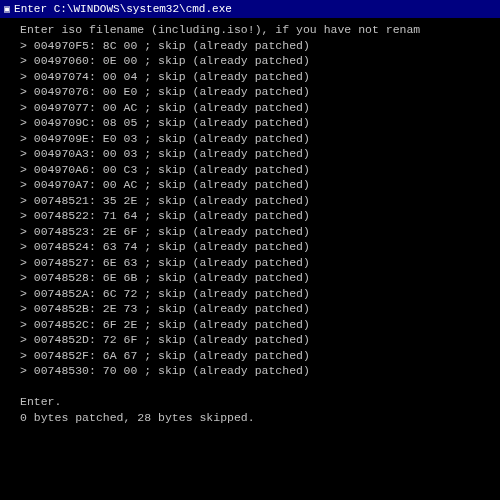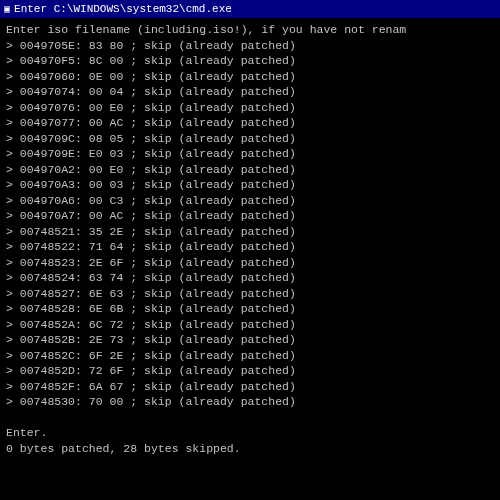--- a/index.html
+++ b/index.html
@@ -24,21 +24,21 @@
       align-items: center;
       gap: 4px;
       height: 18px;
     }
     .title-bar-icon {
       font-size: 10px;
     }
     .terminal {
       background: #000000;
       color: #c0c0c0;
-      padding: 4px 6px;
+      padding: 4px 20px;
       height: calc(500px - 18px);
       overflow: hidden;
       line-height: 1.35;
       font-size: 11.5px;
     }
     .line {
       white-space: nowrap;
       display: block;
     }
   </style>
@@ -46,29 +46,27 @@
 <body>
 
 <div class="title-bar">
   <span class="title-bar-icon">▣</span>
   <span>Enter C:\WINDOWS\system32\cmd.exe</span>
 </div>
 
 <div class="terminal">
   <span class="line">Enter iso filename (including.iso!), if you have not renam</span>
   <div id="output-rows">
-      <span class="line">&gt; 0049705E:  83  80  ; skip (already patched)</span>
       <span class="line">&gt; 004970F5:  8C  00  ; skip (already patched)</span>
       <span class="line">&gt; 00497060:  0E  00  ; skip (already patched)</span>
       <span class="line">&gt; 00497074:  00  04  ; skip (already patched)</span>
       <span class="line">&gt; 00497076:  00  E0  ; skip (already patched)</span>
       <span class="line">&gt; 00497077:  00  AC  ; skip (already patched)</span>
       <span class="line">&gt; 0049709C:  08  05  ; skip (already patched)</span>
       <span class="line">&gt; 0049709E:  E0  03  ; skip (already patched)</span>
-      <span class="line">&gt; 004970A2:  00  E0  ; skip (already patched)</span>
       <span class="line">&gt; 004970A3:  00  03  ; skip (already patched)</span>
       <span class="line">&gt; 004970A6:  00  C3  ; skip (already patched)</span>
       <span class="line">&gt; 004970A7:  00  AC  ; skip (already patched)</span>
       <span class="line">&gt; 00748521:  35  2E  ; skip (already patched)</span>
       <span class="line">&gt; 00748522:  71  64  ; skip (already patched)</span>
       <span class="line">&gt; 00748523:  2E  6F  ; skip (already patched)</span>
       <span class="line">&gt; 00748524:  63  74  ; skip (already patched)</span>
       <span class="line">&gt; 00748527:  6E  63  ; skip (already patched)</span>
       <span class="line">&gt; 00748528:  6E  6B  ; skip (already patched)</span>
       <span class="line">&gt; 0074852A:  6C  72  ; skip (already patched)</span>

